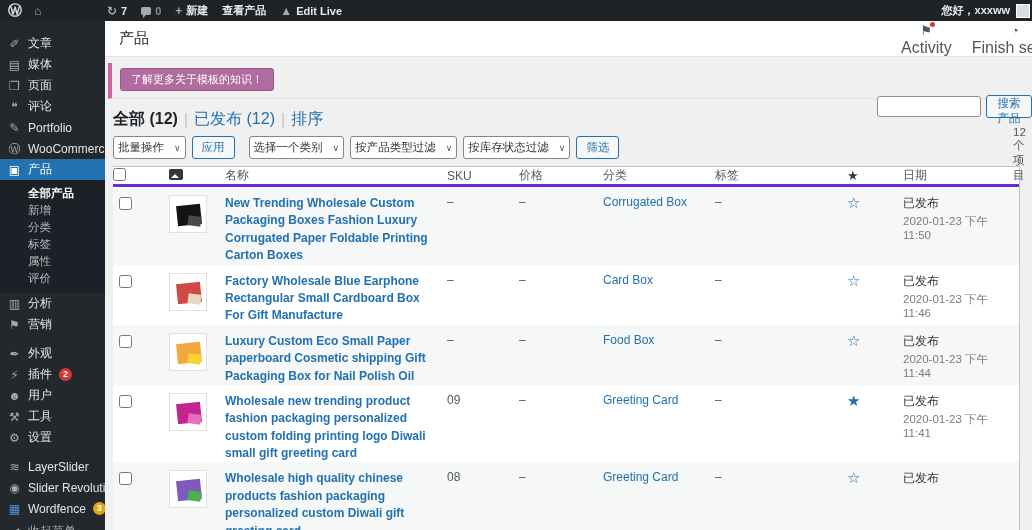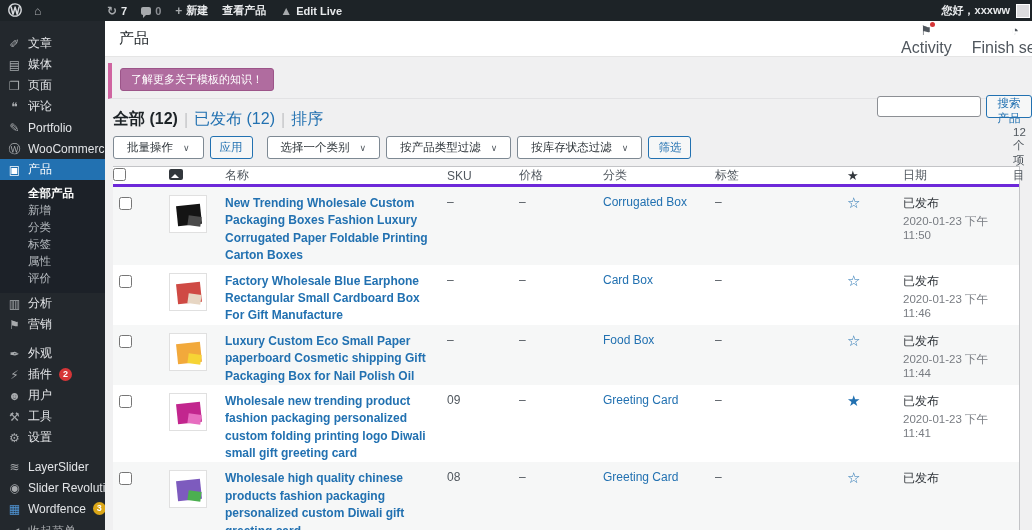--- a/index.html
+++ b/index.html
@@ -50,21 +50,21 @@
   .notice { margin:6px 0 0 3px; border-left:4px solid #cf64a0; padding:5px 0 7px 8px; display:flex; gap:8px; border-bottom:1px solid #e2e2e4; }
   .notice-btn { background:#b06c9f; border:1px solid #9c5589; color:#fff; font-size:11px; padding:3px 10px; border-radius:3px; cursor:pointer; font-family:inherit; }
 
   .list-area { position:relative; padding:8px 0 0 4px; }
   .views-row { display:flex; gap:6px; align-items:center; font-size:16px; padding:2px 0 6px 4px; }
   .view-link { color:#2271b1; cursor:pointer; text-decoration:none; }
   .view-link.current { color:#1d2327; font-weight:bold; cursor:default; }
   .vsep { color:#c3c4c7; }
 
   .toolbar { display:flex; gap:6px; align-items:center; padding-left:4px; }
-  .wsel { background:#fff; border:1px solid #7e8993; border-radius:3px; height:23px; display:flex; align-items:center; gap:10px; padding:0 13px; font-size:11.5px; color:#2c3338; cursor:pointer; white-space:nowrap; }
+  .wsel { background:#fff; border:1px solid #7e8993; border-radius:3px; height:23px; display:flex; align-items:center; gap:10px; padding:0 4px; font-size:11.5px; color:#2c3338; cursor:pointer; white-space:nowrap; }
   .wsel .chev { color:#50575e; font-size:9px; }
   .btn-outline { background:#f6f7f7; border:1px solid #2271b1; color:#2271b1; border-radius:3px; height:23px; padding:0 9px; font-size:11.5px; cursor:pointer; font-family:inherit; }
 
   .search-row { position:absolute; top:-4px; left:772px; display:flex; gap:5px; align-items:center; }
   .search-input { width:104px; height:21px; border:1px solid #8c8f94; border-radius:3px; background:#fff; font-size:11px; padding:0 4px; font-family:inherit; }
   .item-count { position:absolute; top:27px; left:884px; color:#50575e; font-size:11.5px;margin-left:24px; }
 
   
   .ptable { margin:7px 12px 0 4px; background:#fff; border:1px solid #c3c4c7; border-left:none; border-right:1px solid #c3c4c7; }
   .trow { display:grid; grid-template-columns:30px 82px 222px 72px 84px 112px 132px 56px 1fr; align-items:start; }

